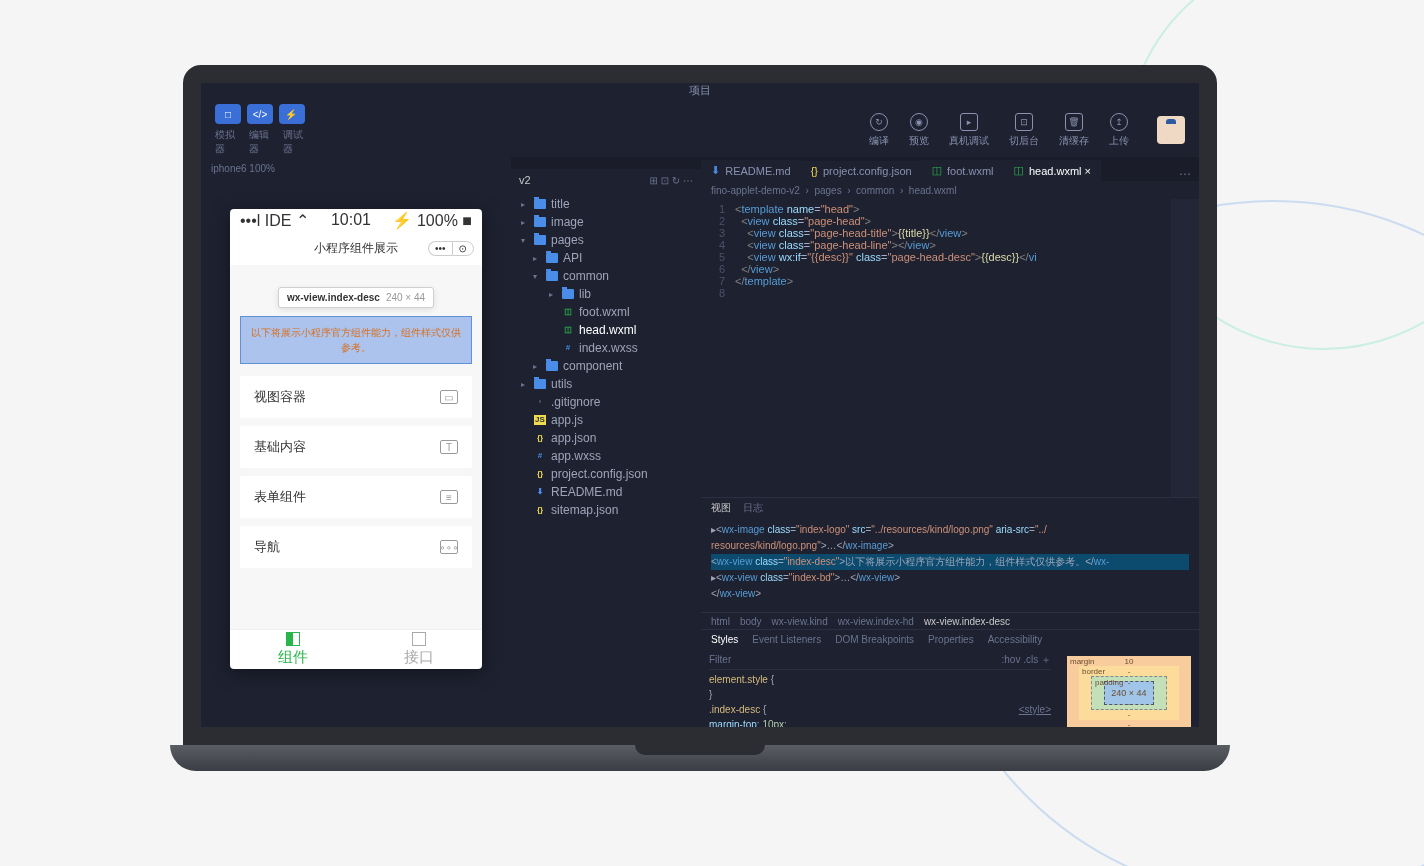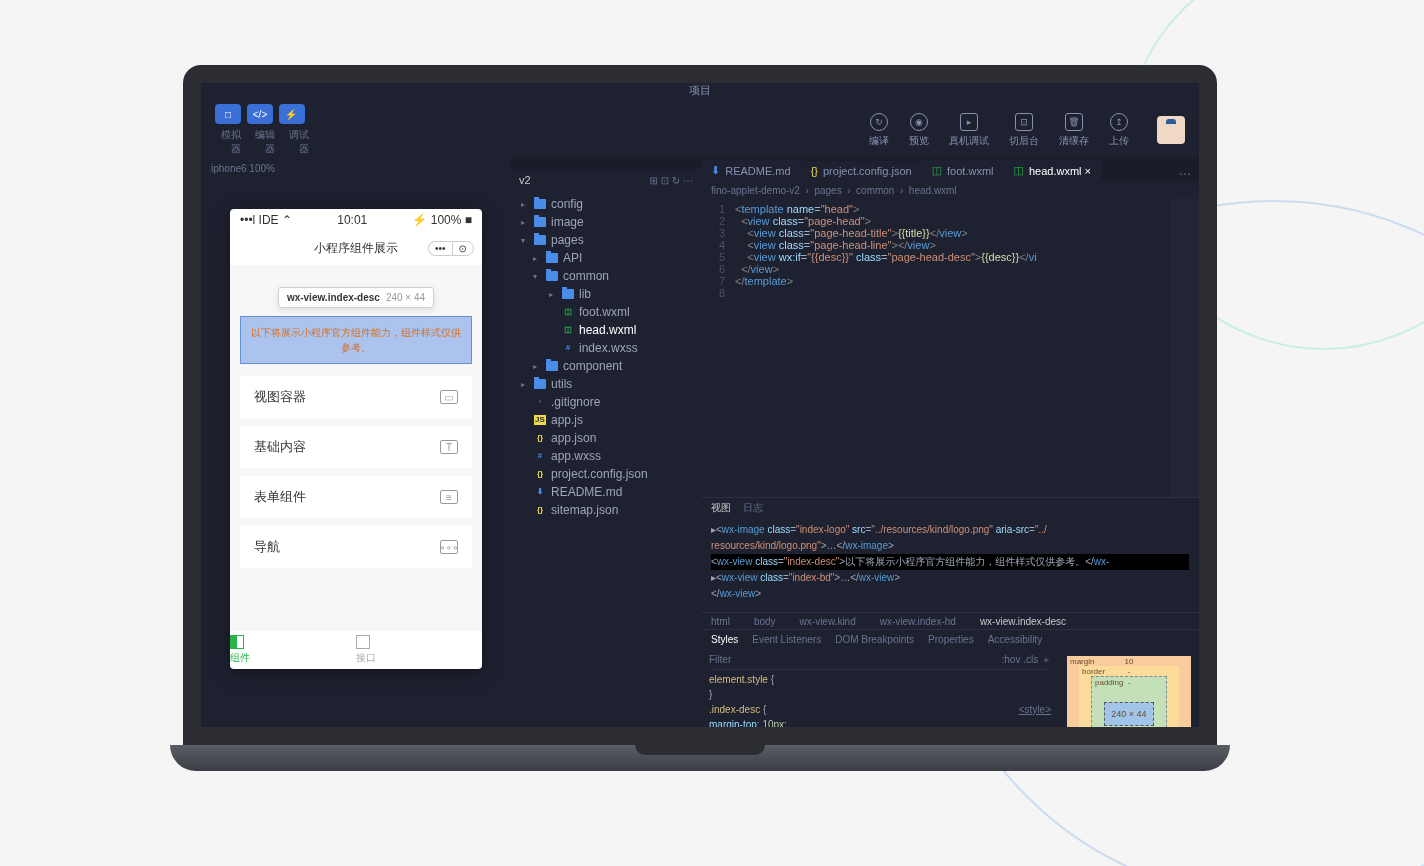--- a/index.html
+++ b/index.html
@@ -16,49 +16,49 @@
 
 .app { width:100%; height:100%; display:flex; flex-direction:column; color:#a6adc8; font-size:12px; }
 .menubar { height:20px; background:#1e2130; display:flex; align-items:center; padding:0 10px; gap:14px; font-size:11px;flex-direction:column; }
 .menubar span { color:#8892b0; }
 
 .toolbar { height:54px; background:#1e2130; display:flex; align-items:center; padding:0 14px; justify-content:space-between; }
 .tool-left { display:flex; flex-direction:column; gap:4px; }
 .seg-buttons { display:flex; gap:6px; }
 .seg-btn { width:26px; height:20px; background:#3a6fd8; border-radius:4px; display:flex; align-items:center; justify-content:center; color:#fff; font-size:10px; }
 .seg-labels { display:flex; gap:8px; font-size:10px; color:#6a7490; }
-.seg-labels span { width:26px; text-align:right; }
+.seg-labels span { width:26px; text-align:left; }
 .tool-right { display:flex; gap:20px; align-items:center; }
 .tool-item { display:flex; flex-direction:column; align-items:center; gap:3px; font-size:10px; color:#8892b0; }
 .tool-icon { width:18px; height:18px; border:1.5px solid #8892b0; border-radius:50%; display:flex; align-items:center; justify-content:center; font-size:9px; }
 .tool-icon.sq { border-radius:3px; }
 .avatar { width:28px; height:28px; background:#f0d9c4; border-radius:4px; margin-left:8px; position:relative; }
 .avatar::before { content:""; position:absolute; top:3px; left:50%; transform:translateX(-50%); width:10px; height:5px; background:#2c5aa0; border-radius:3px 3px 0 0; }
 
 .content { flex:1; display:flex; min-height:0; }
 
 
 .sim-panel { width:310px; background:#1e2130; display:flex; flex-direction:column; }
 .sim-hdr { height:22px; padding:0 10px; font-size:10px; color:#6a7490; display:flex; align-items:center; }
 .phone-wrap { flex:1; display:flex; justify-content:center; padding-top:30px; }
 .phone { width:252px; height:460px; background:#fff; border-radius:4px; display:flex; flex-direction:column; color:#333; box-shadow:0 4px 20px rgba(0,0,0,.4); }
-.status-bar { height:22px; display:flex; justify-content:space-between; align-items:center; padding:0 10px; font-size:12px; }
+.status-bar { height:22px; display:flex; justify-content:space-between; align-items:center; padding:0 10px; font-size:16px; }
 .phone-title { height:34px; display:flex; align-items:center; justify-content:center; font-size:12px; font-weight:500; position:relative; }
 .capsule { position:absolute; right:8px; display:flex; align-items:center; gap:0; }
 .capsule span { border:1px solid #ccc; padding:1px 6px; font-size:10px; }
 .capsule span:first-child { border-radius:10px 0 0 10px; border-right:none; }
 .capsule span:last-child { border-radius:0 10px 10px 0; }
 .phone-body { flex:1; background:#f7f7f7; padding:12px 10px; position:relative; overflow:hidden; }
 .tooltip { background:#fff; border:1px solid #d0d0d0; border-radius:3px; padding:4px 8px; font-size:10px; display:flex; gap:6px; margin:10px auto 8px; width:fit-content; position:relative; box-shadow:0 2px 6px rgba(0,0,0,.1); }
 .tooltip .dim { color:#999; }
 .sel-box { background:linear-gradient(rgba(120,160,230,.6),rgba(120,160,230,.6)); border:1px solid #6090d8; color:#d87020; font-size:10px; padding:8px; text-align:center; line-height:1.5; margin-bottom:12px; }
 .card { background:#fff; height:42px; display:flex; align-items:center; justify-content:space-between; padding:0 14px; margin-bottom:8px; font-size:13px; border-radius:2px;gap:28px; }
 .card-icon { width:18px; height:14px; border:1.5px solid #999; border-radius:2px; font-size:10px; display:flex; align-items:center; justify-content:center; color:#999; }
 .phone-tabbar { height:40px; border-top:1px solid #eee; display:flex; }
-.tab-item { flex:1; display:flex; flex-direction:column; justify-content:center; font-size:10px; gap:2px; }
+.tab-item { flex:1; display:flex; flex-direction:column; align-items:center; justify-content:center; font-size:15px; gap:2px; }
 .tab-item.active { color:#2ab54a; }
 .tab-ico { width:14px; height:14px; border:1.5px solid currentColor; }
 
 
 .tree-panel { width:190px; background:#1e2130; display:flex; flex-direction:column; font-size:12px;margin-top:12px; }
 .tree-hdr { height:22px; display:flex; align-items:center; justify-content:space-between; padding:0 8px; color:#c8c8c8; font-size:11px; }
 .tree-hdr-icons { display:flex; gap:6px; color:#6a7490; font-size:10px; }
 .tree { flex:1; padding:4px 0; overflow:auto; }
 .tree-item { display:flex; align-items:center; gap:5px; padding:2px 0 2px 10px; color:#9da5b8; cursor:pointer; white-space:nowrap; }
 .tree-item.sel { color:#fff; }
@@ -83,33 +83,33 @@
 .code { flex:1; padding:4px 0; font-family:Consolas,monospace; font-size:11px; overflow:hidden; min-height:0; position:relative; }
 .minimap { position:absolute; right:0; top:0; width:28px; height:100%; background:rgba(80,86,110,.1); }
 .code-line { display:flex; }
 .lineno { width:34px; text-align:right; padding-right:10px; color:#4a5268; user-select:none; }
 .code-txt { flex:1; white-space:pre; }
 .c-tag { color:#569cd6; } .c-attr { color:#9cdcfe; } .c-str { color:#ce9178; } .c-br { color:#808080; } .c-var { color:#dcdcaa; }
 
 .devtools { height:230px; background:#1e2130; border-top:1px solid #2a2f42; display:flex; flex-direction:column; font-size:10px; }
 .dt-tabs { display:flex; padding:0 10px; gap:12px; height:20px; align-items:center; color:#6a7490; }
 .dt-elements { padding:4px 10px; font-family:Consolas,monospace; font-size:10px; color:#9da5b8; line-height:1.6; height:94px; overflow:hidden; }
-.dt-hl { background:#000000; display:inline-block; width:100%; }
-.dt-crumb { height:18px; padding:0 10px; display:flex; gap:24px; color:#6a7490; align-items:center; border-top:1px solid #2a2f42; border-bottom:1px solid #2a2f42; }
+.dt-hl { background:#0c4a6e; display:inline-block; width:100%; }
+.dt-crumb { height:18px; padding:0 10px; display:flex; gap:10px; color:#6a7490; align-items:center; border-top:1px solid #2a2f42; border-bottom:1px solid #2a2f42; }
 .dt-crumb .active { color:#c8c8c8; }
 .dt-subtabs { display:flex; gap:14px; padding:0 10px; height:18px; align-items:center; color:#6a7490; }
 .dt-subtabs .active { color:#fff; }
 .dt-bottom { flex:1; display:flex; min-height:0; }
 .styles-pane { flex:1; padding:4px 8px; font-family:Consolas,monospace; font-size:10px; color:#9da5b8; line-height:1.5; overflow:hidden; position:relative; }
 .filter-row { display:flex; justify-content:space-between; color:#6a7490; border-bottom:1px solid #2a2f42; padding-bottom:2px; margin-bottom:2px; }
 .prop { color:#9cdcfe; } .num { color:#b5cea8; } .sel-name { color:#d7ba7d; }
 .boxmodel { width:140px; padding:8px; }
 .bm-margin { background:#f9cc9d; padding:10px 12px; font-size:8px; color:#6b4e2e; position:relative; }
 .bm-border { background:#fddc9b; padding:10px 12px; position:relative; }
-.bm-padding { background:#c3e0b8; padding:25px 12px; position:relative; border:1px dashed #888; }
+.bm-padding { background:#c3e0b8; padding:4px 12px; position:relative; border:1px dashed #888; }
 .bm-content { background:#a0c5e8; padding:6px; text-align:center; font-size:9px; border:1px dashed #555; }
 .bm-label { position:absolute; top:1px; left:3px; }
 .bm-num { position:absolute; font-size:8px; }
 .stylesrc { position:absolute; right:8px; color:#6a7490; text-decoration:underline; }
 </style>
 </head>
 <body>
 
 <div class="curve1"></div>
 <div class="curve2"></div>
@@ -227,21 +227,21 @@
 
     <div class="tree-panel">
      <div class="tree-hdr">
       <span>v2</span>
       <span class="tree-hdr-icons">⊞ ⊡ ↻ ⋯</span>
      </div>
      <div class="tree" id="tree">
               <div class="tree-item ind0 ">
                 <span class="arrow">▸</span>
                 <span class="folder-ico"></span>
-                <span>config</span>
+                <span>title</span>
               </div>
               <div class="tree-item ind0 ">
                 <span class="arrow">▸</span>
                 <span class="folder-ico"></span>
                 <span>image</span>
               </div>
               <div class="tree-item ind0 ">
                 <span class="arrow">▾</span>
                 <span class="folder-ico"></span>
                 <span>pages</span>

